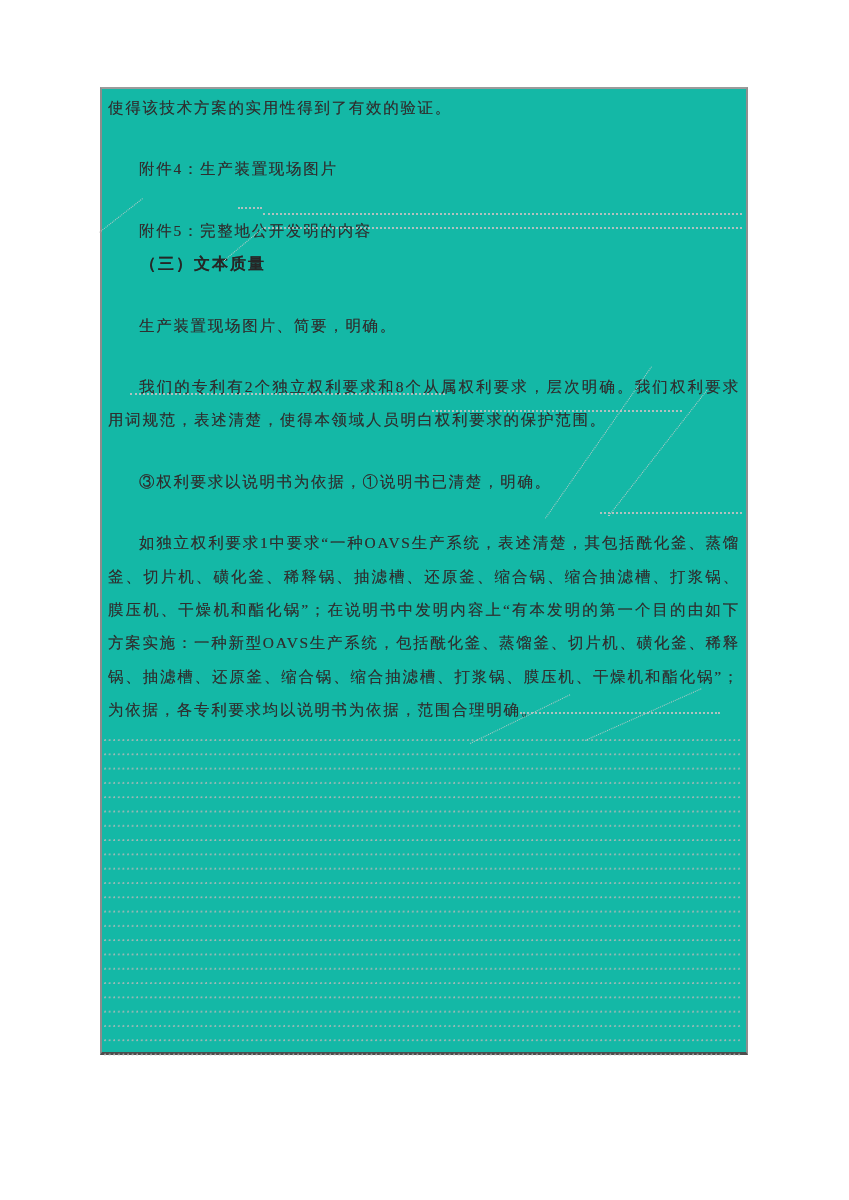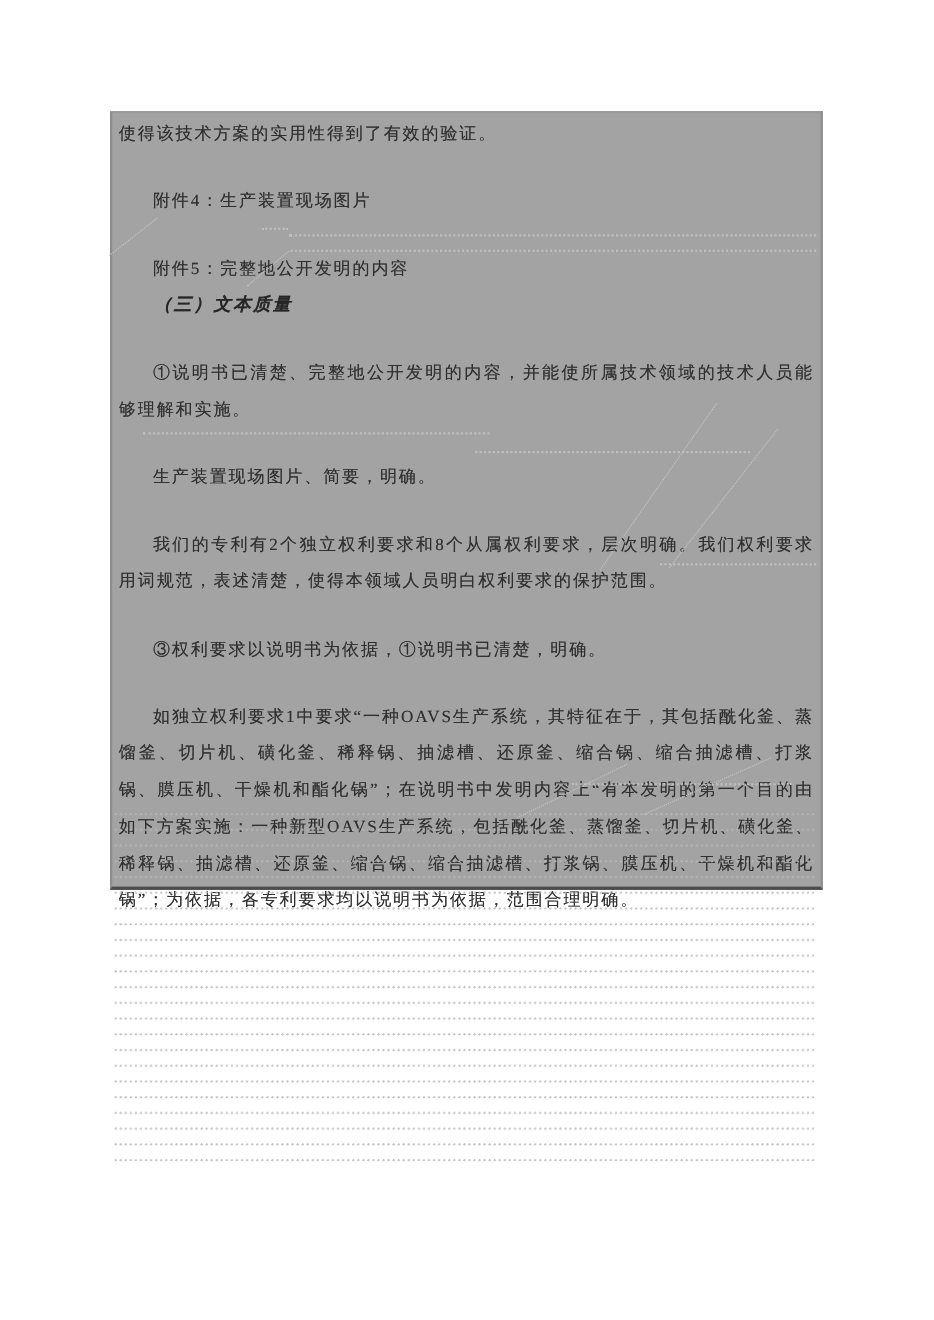--- a/index.html
+++ b/index.html
@@ -6,44 +6,44 @@
   .page{
     position:relative;
     width:849px;height:1200px;
     background:#ffffff;
     overflow:hidden;
     font-family:"Liberation Serif","DejaVu Serif",serif;
     color:#2e2e2e;
   }
   .cell{
     position:absolute;
-    left:100px;top:101px;
-    width:648px;height:708px;
+    left:100px;top:87px;
+    width:648px;height:968px;
     box-sizing:border-box;
     border-top:2px solid #9b9b9b;
     border-left:2px solid #8d8d8d;
     border-right:2px solid #8f8f8f;
     border-bottom:3px solid #4d4d4d;
     padding:2px 6px 0 6px;
-    background:#a3a3a3;
+    background:#14b8a6;
   }
   .txt{
     margin:0;
     font-size:15.5px;
     letter-spacing:1.7px;
     line-height:33.4px;
     text-align:justify;
     color:#2f2f2f;
     text-shadow:0 0 .5px rgba(47,47,47,.55);
   }
   .indent2{text-indent:2em;margin-top:28px;}
   .noindent{text-indent:0;}
   .heading-row{
     display:flex;align-items:center;
-    line-height:33.4px;height:33.4px;font-style:italic;
+    line-height:33.4px;height:33.4px;
   }
   .heading{
     font-size:16px;font-weight:700;
     letter-spacing:2px;
     text-indent:2em;
     color:#262626;
     text-shadow:0 0 .5px rgba(38,38,38,.6);
     white-space:nowrap;
   }
   .ruled-area{
@@ -71,25 +71,24 @@
 
 <div class="page">
 
   <div class="cell">
     <p class="txt noindent">使得该技术方案的实用性得到了有效的验证。</p>
     <p class="txt indent2">附件4：生产装置现场图片</p>
     <p class="txt indent2">附件5：完整地公开发明的内容</p>
     <div class="heading-row">
       <span class="heading">（三）文本质量</span>
     </div>
-    <p class="txt indent2">①说明书已清楚、完整地公开发明的内容，并能使所属技术领域的技术人员能够理解和实施。</p>
     <p class="txt indent2">生产装置现场图片、简要，明确。</p>
     <p class="txt indent2">我们的专利有2个独立权利要求和8个从属权利要求，层次明确。我们权利要求用词规范，表述清楚，使得本领域人员明白权利要求的保护范围。</p>
     <p class="txt indent2">③权利要求以说明书为依据，①说明书已清楚，明确。</p>
-    <p class="txt indent2">如独立权利要求1中要求“一种OAVS生产系统，其特征在于，其包括酰化釜、蒸馏釜、切片机、磺化釜、稀释锅、抽滤槽、还原釜、缩合锅、缩合抽滤槽、打浆锅、膜压机、干燥机和酯化锅”；在说明书中发明内容上“有本发明的第一个目的由如下方案实施：一种新型OAVS生产系统，包括酰化釜、蒸馏釜、切片机、磺化釜、稀释锅、抽滤槽、还原釜、缩合锅、缩合抽滤槽、打浆锅、膜压机、干燥机和酯化锅”；为依据，各专利要求均以说明书为依据，范围合理明确。</p>
+    <p class="txt indent2">如独立权利要求1中要求“一种OAVS生产系统，表述清楚，其包括酰化釜、蒸馏釜、切片机、磺化釜、稀释锅、抽滤槽、还原釜、缩合锅、缩合抽滤槽、打浆锅、膜压机、干燥机和酯化锅”；在说明书中发明内容上“有本发明的第一个目的由如下方案实施：一种新型OAVS生产系统，包括酰化釜、蒸馏釜、切片机、磺化釜、稀释锅、抽滤槽、还原釜、缩合锅、缩合抽滤槽、打浆锅、膜压机、干燥机和酯化锅”；为依据，各专利要求均以说明书为依据，范围合理明确。</p>
   </div>
 
   <div class="ruled-area"></div>
 
   <div class="dotted-rule" style="left:238px;top:207px;width:24px;"></div>
   <div class="dotted-rule" style="left:263px;top:213px;width:479px;"></div>
   <div class="dotted-rule" style="left:264px;top:227px;width:478px;"></div>
   <div class="dotted-rule" style="left:130px;top:393px;width:315px;"></div>
   <div class="dotted-rule" style="left:432px;top:410px;width:250px;"></div>
   <div class="dotted-rule" style="left:600px;top:512px;width:142px;"></div>

